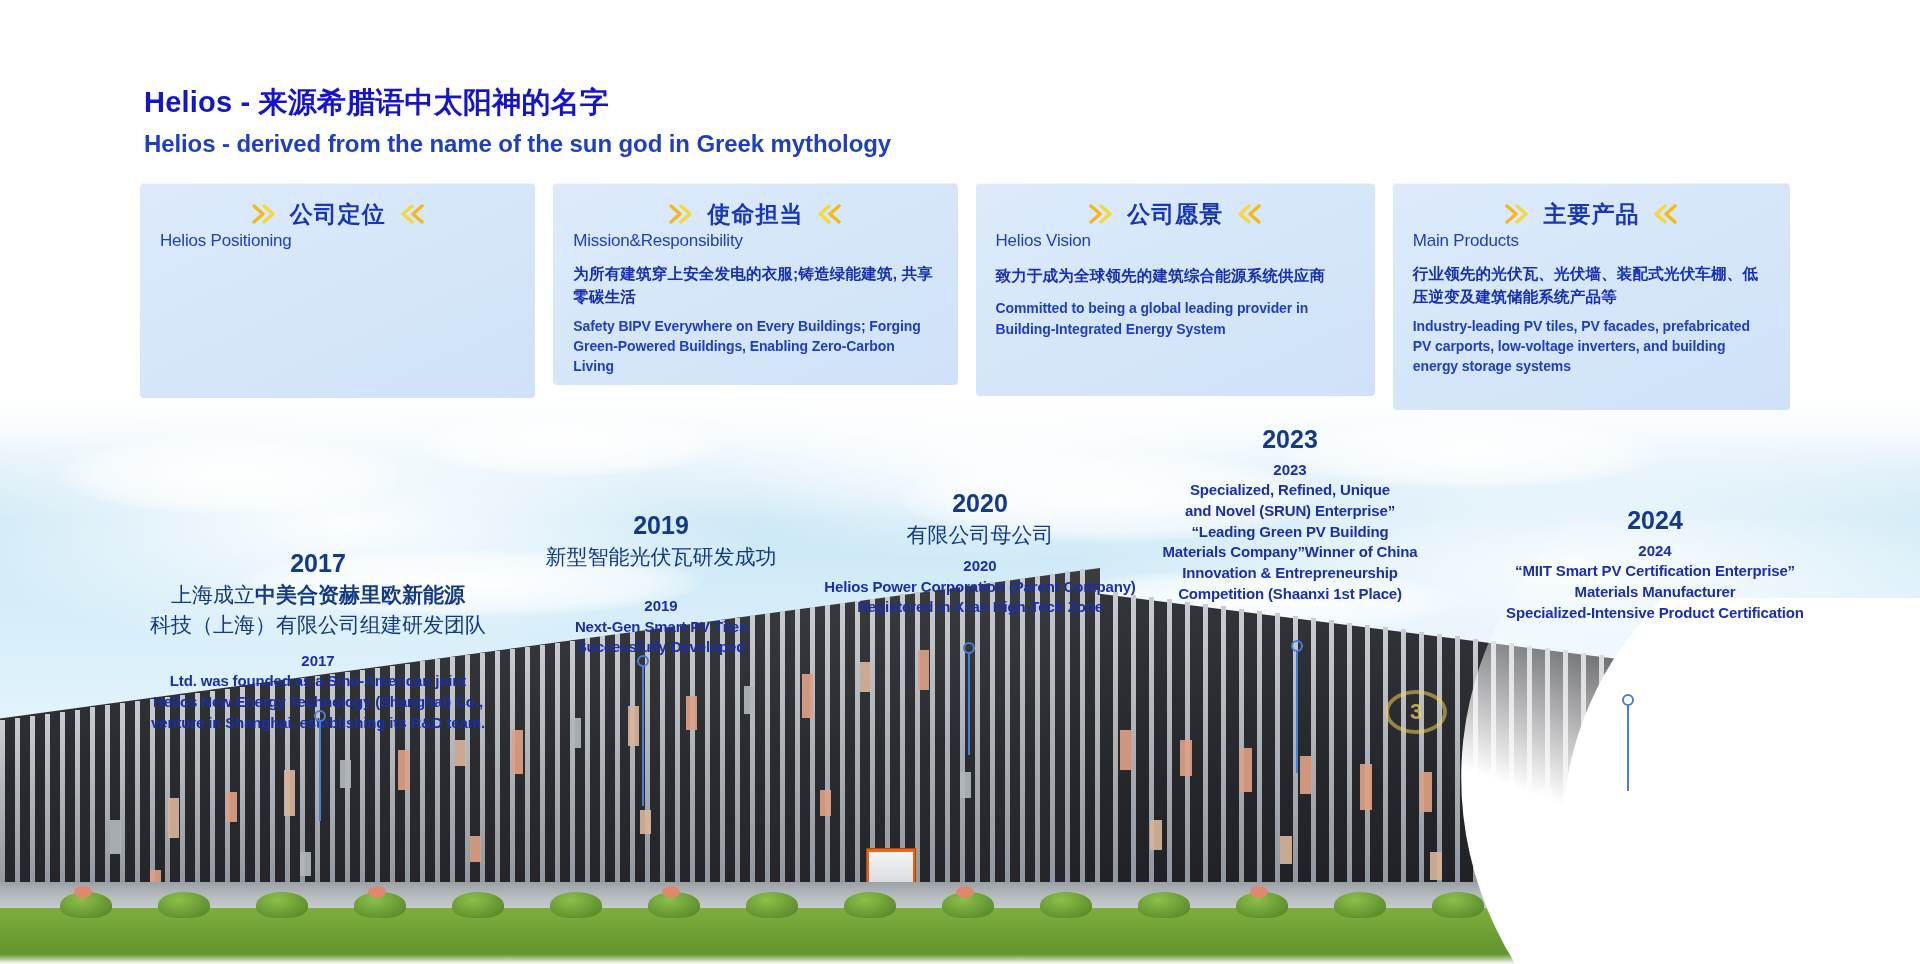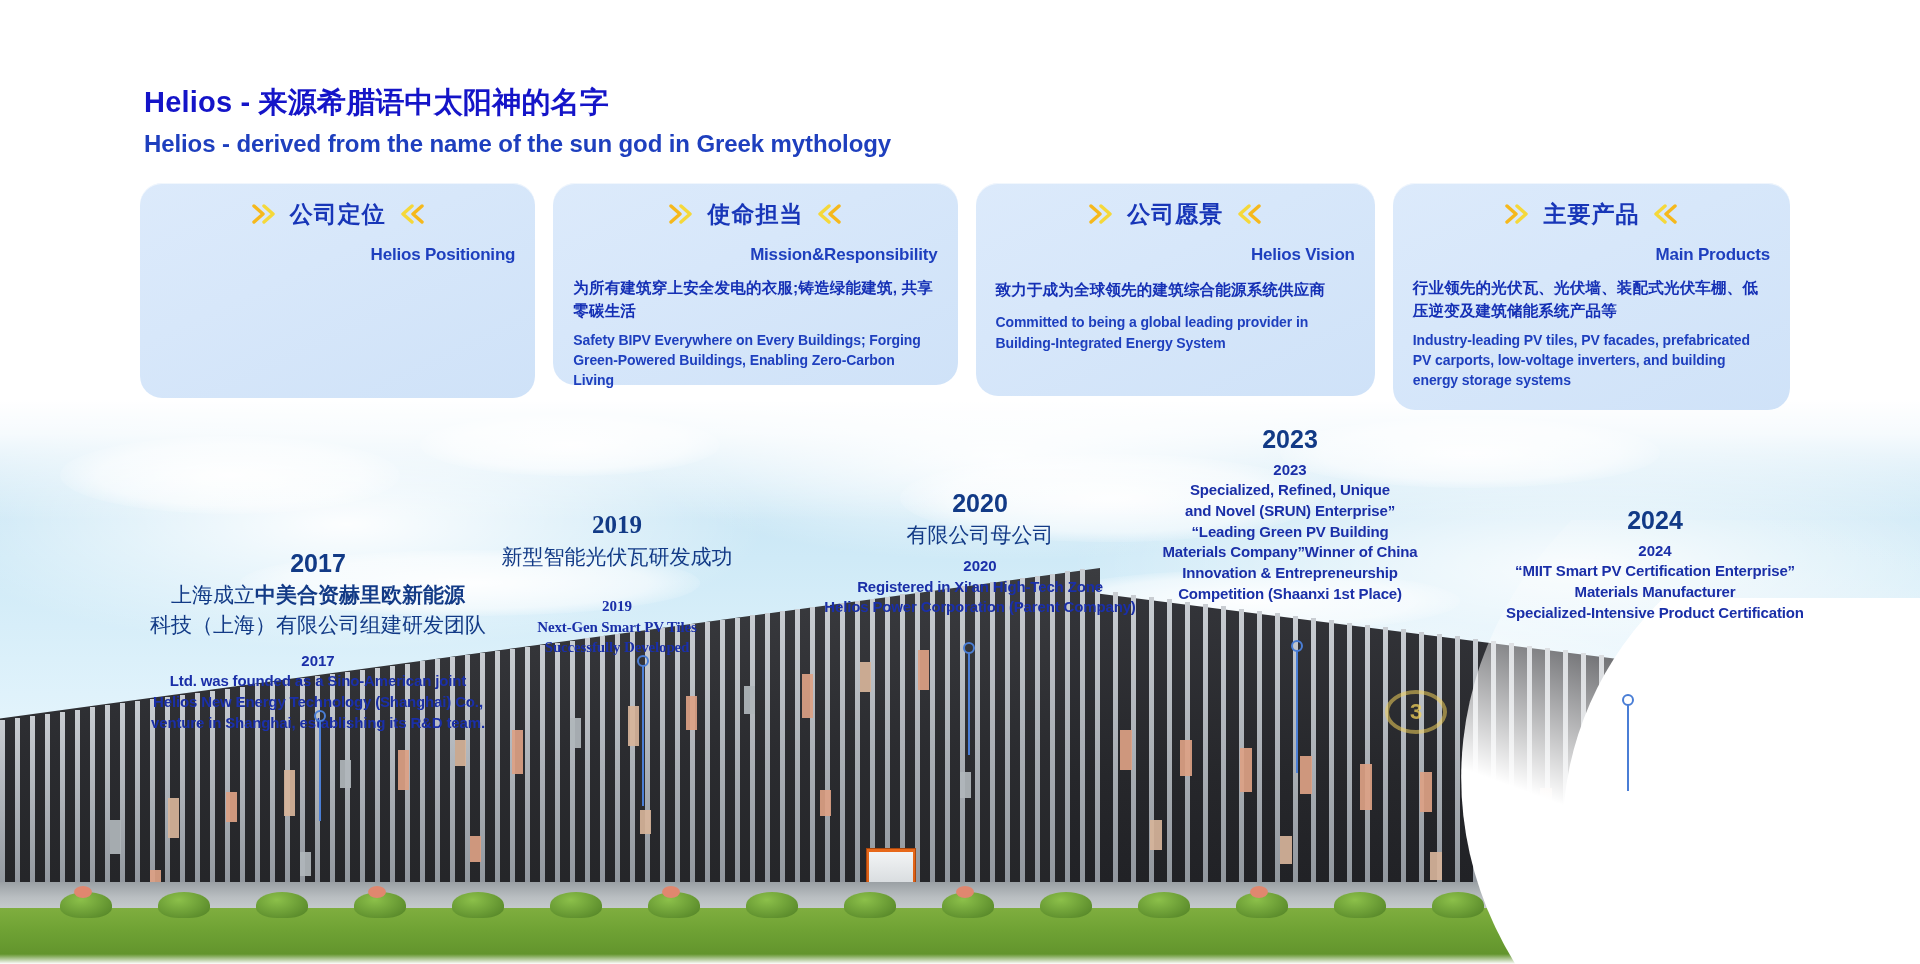--- a/index.html
+++ b/index.html
@@ -114,41 +114,41 @@
     white-space:nowrap; margin-top:9px; line-height:1.25;
   }
 
   
   #cards{
     position:absolute; left:140px; top:183px; width:1650px; height:227px;
     display:flex; gap:18px;
   }
   .card{
     background:linear-gradient(155deg,#dceafb 0%,#d7e7fa 40%,#cfe2f8 100%);
-    border-radius:22px;
+    border-radius:4px;
     padding:16px 20px 14px;
     position:relative;
     box-shadow:0 1px 0 rgba(255,255,255,.6) inset;
   }
   .card.c1{ width:396px; height:215px; }
   .card.c2{ width:405px; height:202px; }
   .card.c3{ width:400px; height:213px; }
   .card.c4{ width:398px; height:227px; }
 
   .card-title{
     display:flex; align-items:center; justify-content:center; gap:12px;
     height:30px;
   }
   .card-title .cn{
     font-size:23px; font-weight:800; color:#1836b8; letter-spacing:1px;
   }
   .chev{ display:block; }
   .card-sub{
-    text-align:right; font-size:17px; font-weight:700; color:#1e3fbe;
-    margin-top:16px; letter-spacing:-.2px;
+    text-align:left; font-size:17px; font-weight:400; color:#1e3fbe;
+    margin-top:2px; letter-spacing:-.2px;
   }
   .card-cn-body{
     margin-top:11px; font-size:15.5px; font-weight:700; color:#1530b5;
     line-height:1.5; letter-spacing:.2px;
   }
   .card-en-body{
     margin-top:7px; font-size:14px; font-weight:700; color:#1e3fbe;
     line-height:1.45; letter-spacing:-.1px;
   }
   .card.c3 .card-cn-body{ margin-top:13px; }
@@ -487,21 +487,21 @@
       <div>Ltd. was founded as a Sino-American joint</div>
       <div>Helios New Energy Technology (Shanghai) Co.,</div>
       <div>venture in Shanghai, establishing its R&amp;D team.</div>
     </div>
   </div>
   <div class="connector" style="left:314px; top:710px; width:12px; height:110px;">
     <div class="stem" style="height:100px;"></div>
     <div class="dot"></div>
   </div>
 
-  <div class="tl-item" style="left:472px; top:510px; width:290px;font-family:Liberation Serif, serif;">
+  <div class="tl-item" style="left:516px; top:510px; width:290px;">
     <div class="tl-year-cn">2019</div>
     <div class="tl-cn">
       <div>新型智能光伏瓦研发成功</div>
     </div>
     <div class="tl-gap" style="height:24px;"></div>
     <div class="tl-year-en">2019</div>
     <div class="tl-en">
       <div>Next-Gen Smart PV Tiles</div>
       <div>Successfully Developed</div>
     </div>
@@ -512,22 +512,22 @@
   </div>
 
   <div class="tl-item" style="left:790px; top:488px; width:380px;">
     <div class="tl-year-cn">2020</div>
     <div class="tl-cn">
       <div>有限公司母公司</div>
     </div>
     <div class="tl-gap" style="height:6px;"></div>
     <div class="tl-year-en">2020</div>
     <div class="tl-en">
+      <div>Helios Power Corporation (Parent Company)</div>
       <div>Registered in Xi'an High-Tech Zone</div>
-      <div>Helios Power Corporation (Parent Company)</div>
     </div>
   </div>
   <div class="connector" style="left:963px; top:642px; width:12px; height:112px;">
     <div class="stem" style="height:102px;"></div>
     <div class="dot"></div>
   </div>
 
   <div class="tl-item" style="left:1125px; top:424px; width:330px;">
     <div class="tl-year-cn">2023</div>
     <div class="tl-gap" style="height:4px;"></div>

